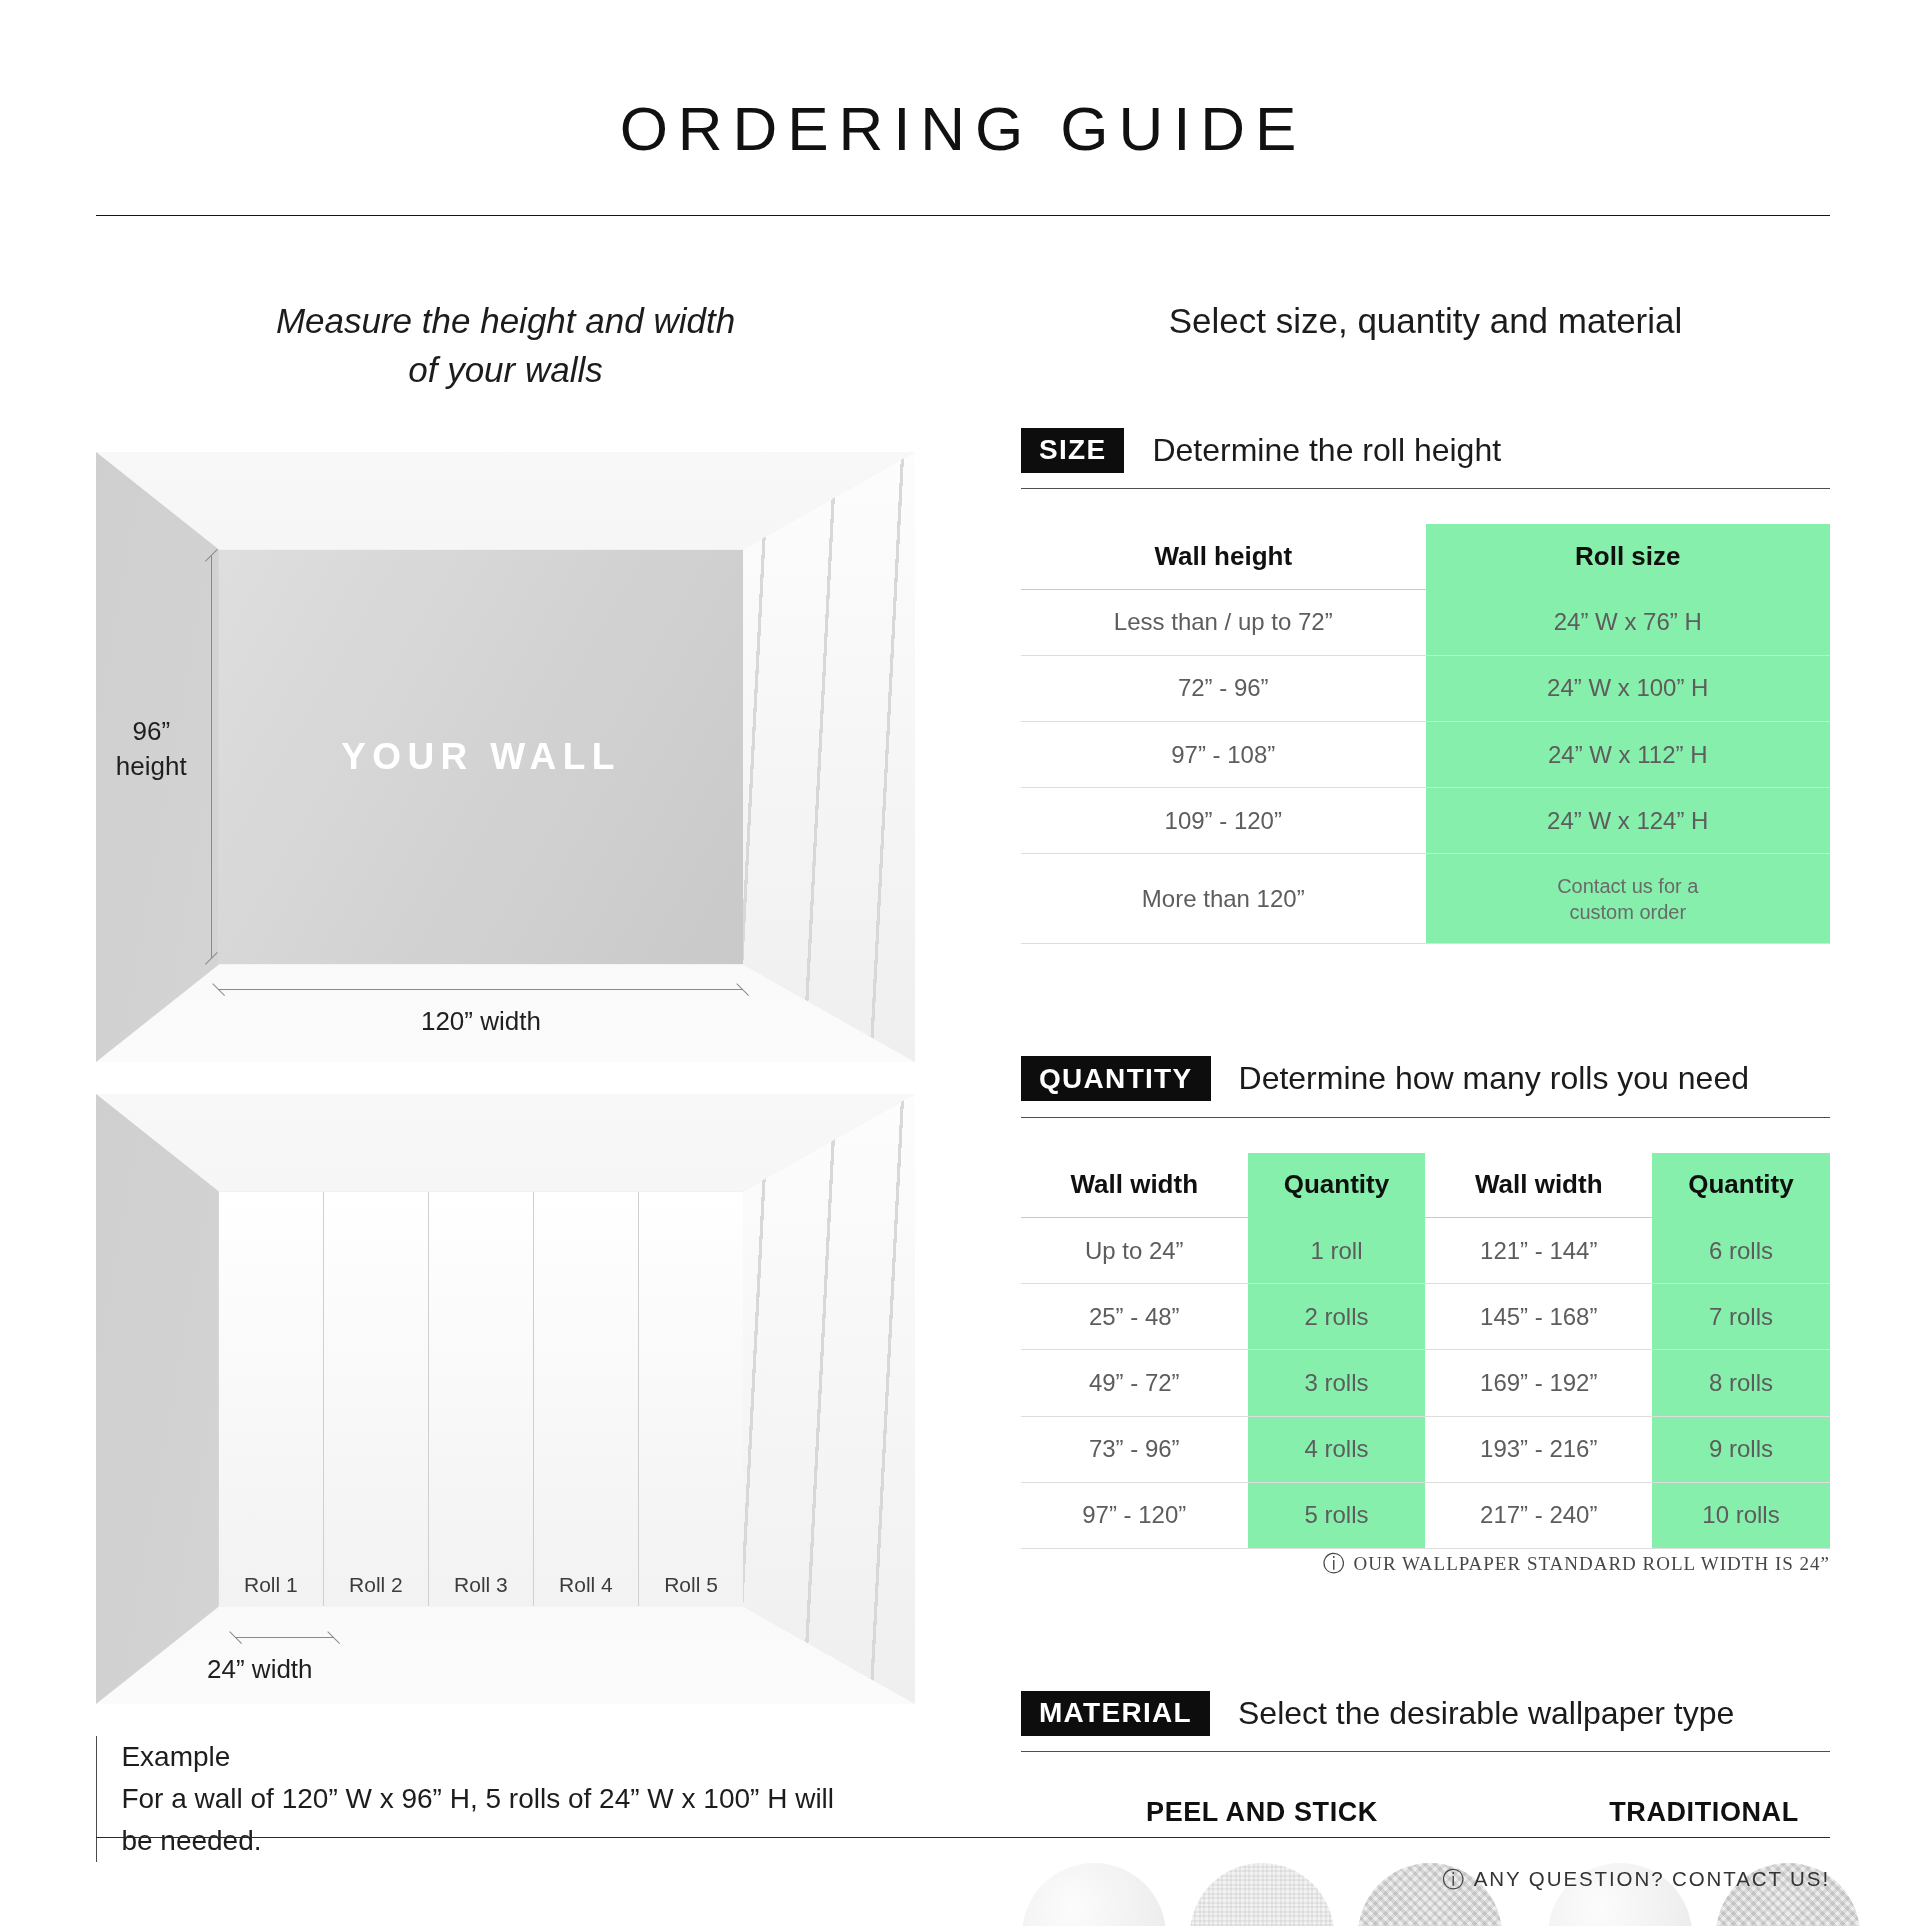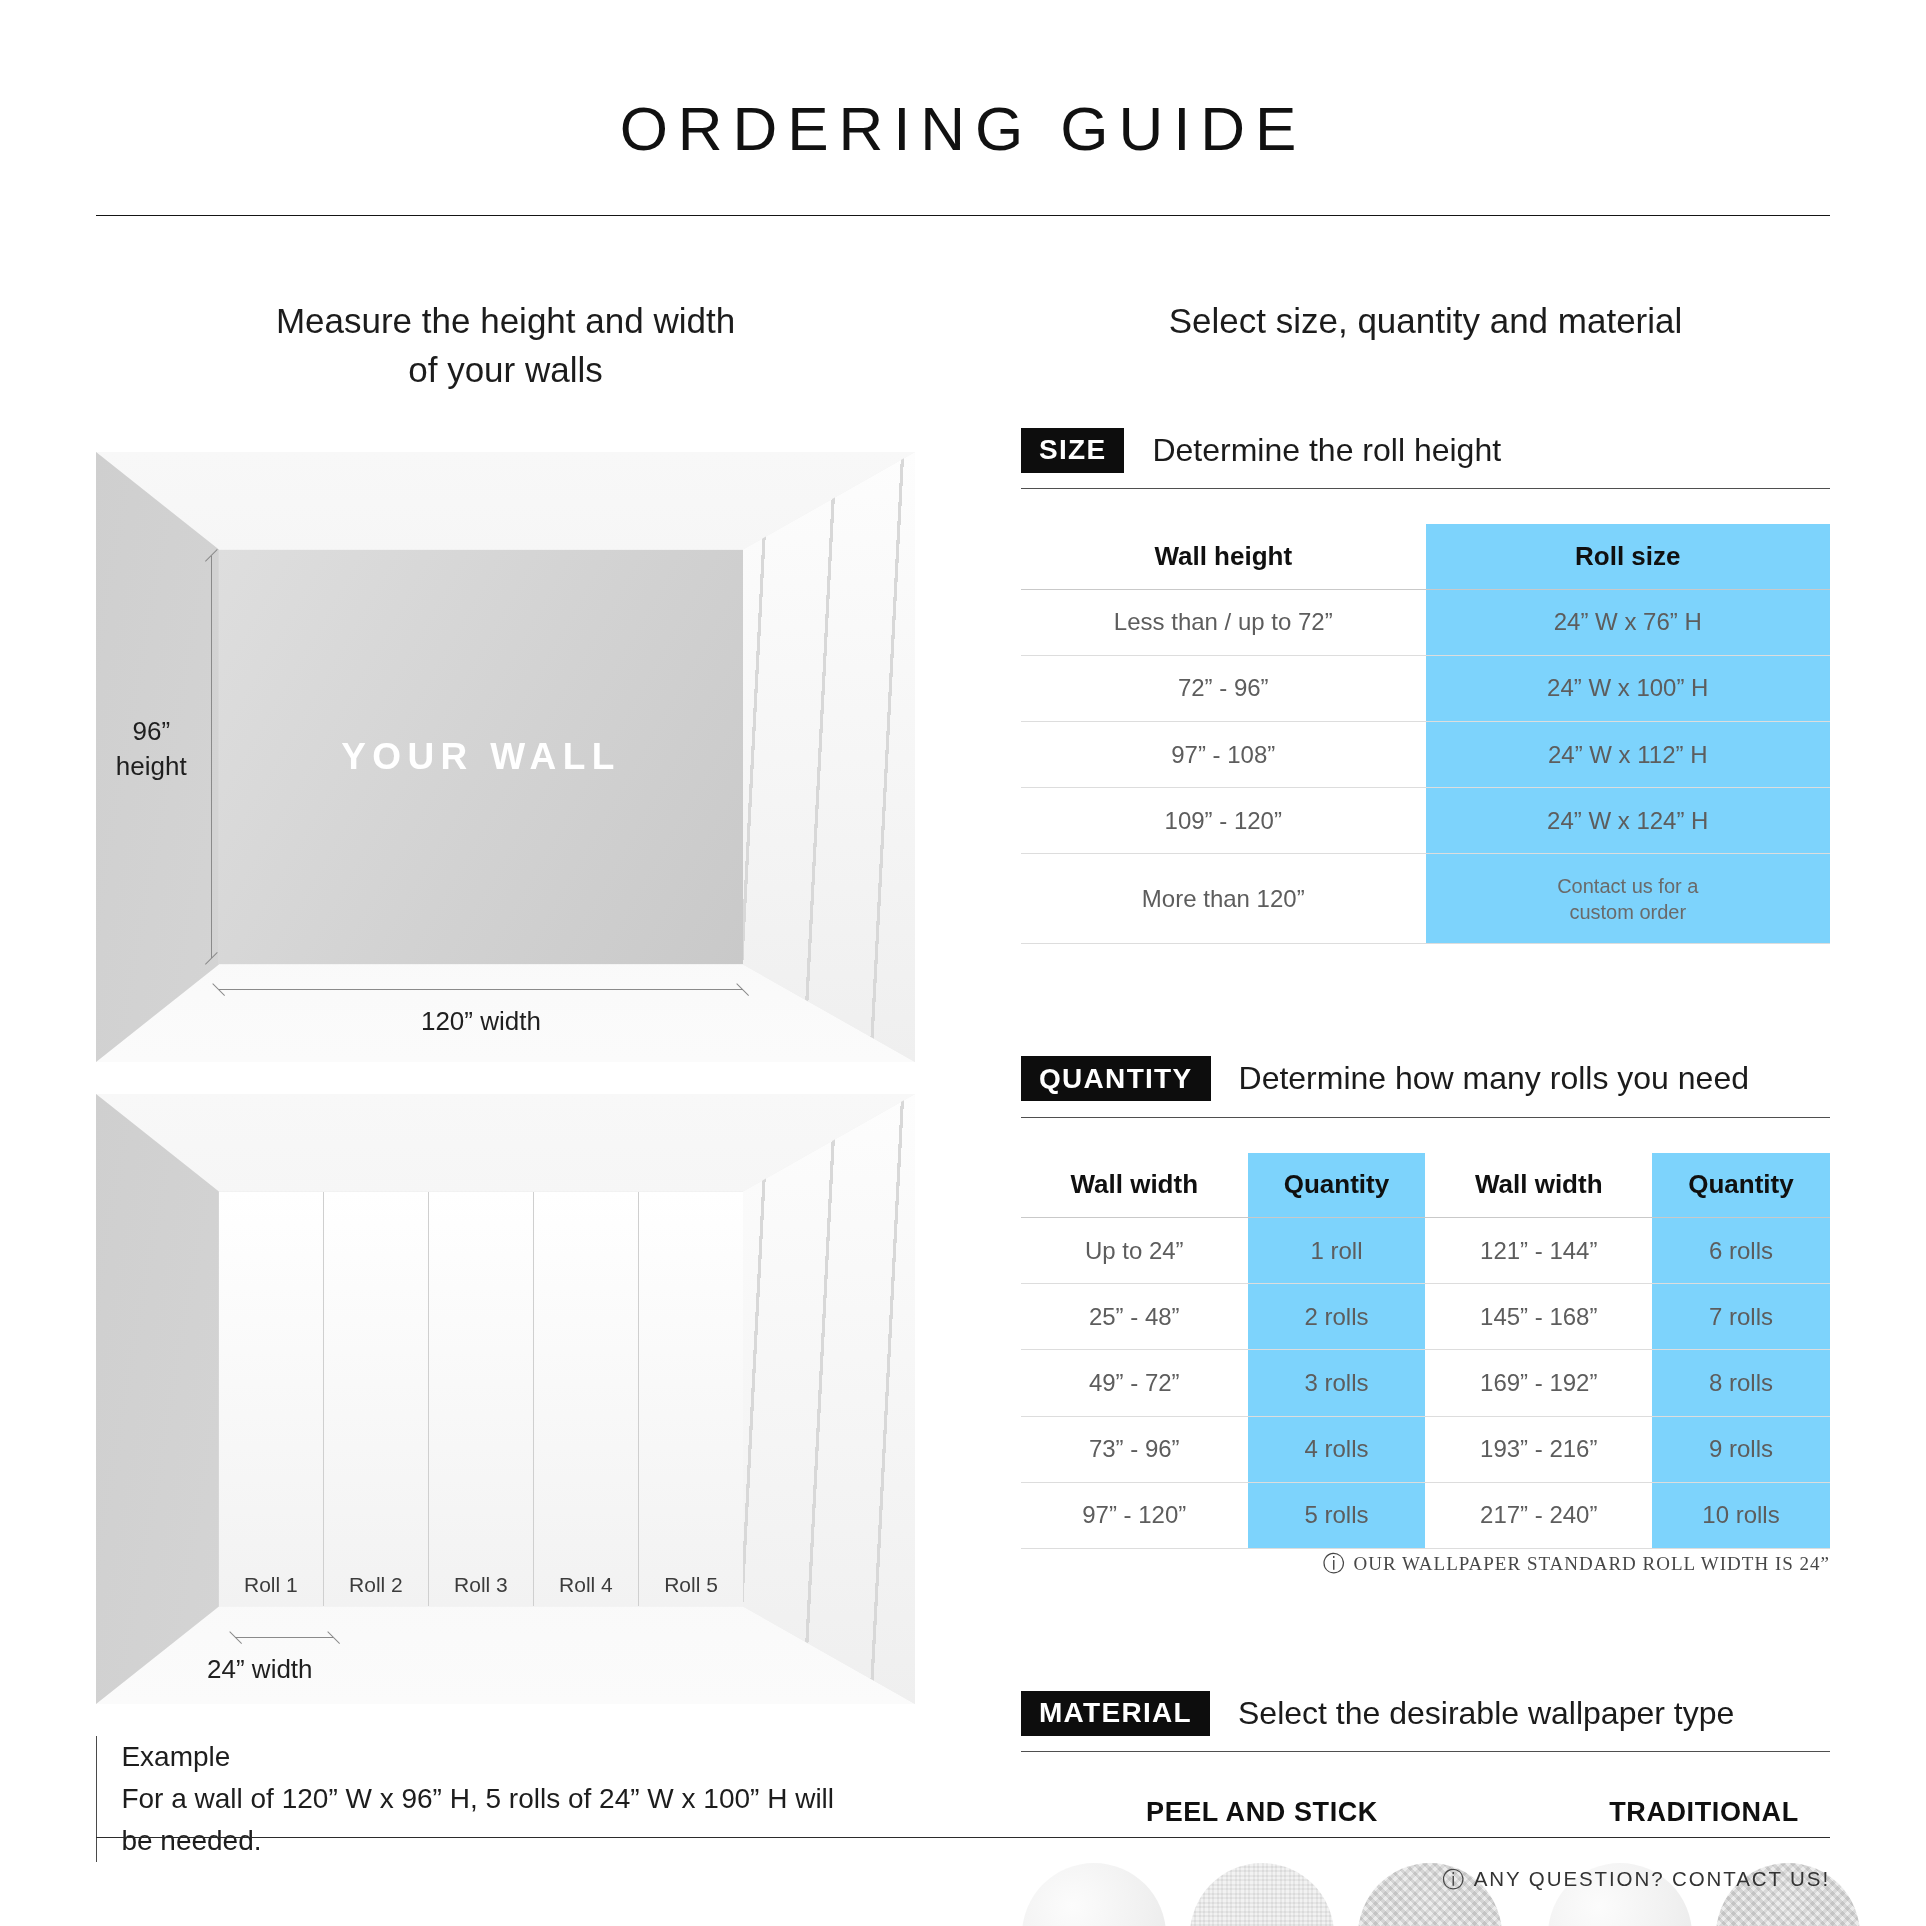--- a/index.html
+++ b/index.html
@@ -9,21 +9,21 @@
 
   
   .page-title { text-align:center; font-size:62px; font-weight:500; letter-spacing:0.16em; color:#111; margin:35px 0 51px; }
   .top-rule { border-top:1.9px solid #151515; width:100%; }
 
   
   .columns { display:flex; gap:106px; margin-top:80px; }
   .col-left { flex:0 0 819px; }
   .col-right { flex:1; min-width:0; }
   .col-heading { font-size:35px; font-weight:500; text-align:center; line-height:1.4; white-space:pre-line; color:#1c1c1c; }
-  .col-left .col-heading { margin-bottom:58px; }
+  .col-left .col-heading { margin-bottom:58px;font-style:italic; }
   .col-right .col-heading { margin-bottom:83px; }
 
   
   .room { position:relative; width:100%; height:610px; background:#ededed; overflow:hidden; margin-bottom:32px; }
   .layer { position:absolute; inset:0; }
   .ceiling { clip-path:polygon(0 0, 100% 0, 79% 16%, 15% 16%); background:linear-gradient(180deg,#f8f8f8,#ececec); }
   .floor { clip-path:polygon(15% 84%, 79% 84%, 100% 100%, 0 100%); background:linear-gradient(180deg,#f2f2f2,#fbfbfb); }
   .left-wall { clip-path:polygon(0 0, 15% 16%, 15% 84%, 0 100%); background:linear-gradient(100deg,#cfcfcf,#e3e3e3); }
   .window-wall { clip-path:polygon(79% 16%, 100% 0, 100% 100%, 79% 84%);
     background:
@@ -60,21 +60,21 @@
   .example-text { max-width:745px; }
 
   
   .sec-head { display:flex; align-items:center; gap:28px; border-bottom:1.3px solid #4f4f4f; padding-bottom:15.4px; }
   .badge { background:#0d0d0d; color:#fff; font-weight:700; font-size:28px; padding:6.4px 18px; letter-spacing:1.3px; }
   .sec-sub { font-size:32px; color:#1b1b1b; }
 
   table { width:100%; border-collapse:collapse; table-layout:fixed; margin-top:35px; }
   th { font-size:26px; font-weight:700; color:#101010; text-align:center; padding:16.7px 6.4px; border-bottom:1.3px solid #c9c9c9; }
   td { font-size:24px; color:#5d5d5d; text-align:center; padding:18.6px 6.4px; border-bottom:1.3px solid #dddddd; }
-  .gray-col { background:#7dd3fc; }
+  .gray-col { background:#86efac; }
   .contact-cell { font-size:20px; line-height:1.3; white-space:pre-line; color:#6a6a6a; }
 
   .sec-quantity { margin-top:112px; }
   .sec-material { margin-top:112px; }
 
   .note { text-align:right; font-size:19px; letter-spacing:1px; color:#474747;font-family:Liberation Serif, serif; }
   .info-icon { font-size:22px; color:#474747; margin-right:7.7px; vertical-align:-1.3px; }
 
   .mat-groups { display:flex; align-items:flex-start; margin-top:45px; }
   .mat-group { text-align:center; }

